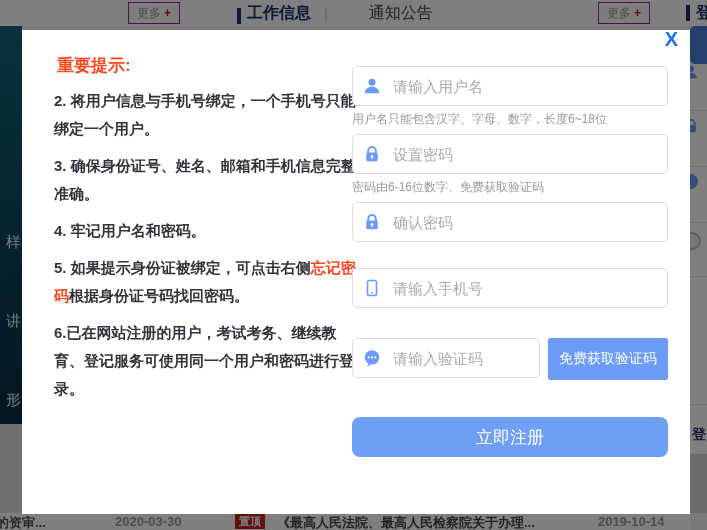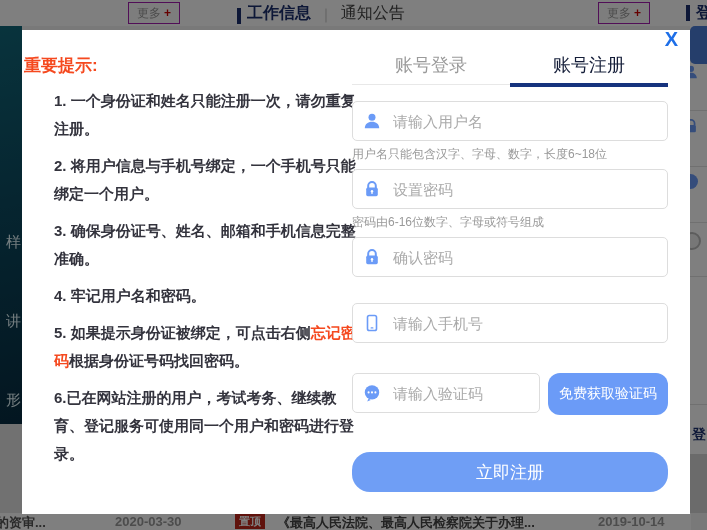--- a/index.html
+++ b/index.html
@@ -15,21 +15,21 @@
     position:absolute;top:2px;width:50px;height:20px;border:1px solid #a21caf;
     background:#fafafa;font-size:12px;color:#999;display:flex;align-items:center;justify-content:center;gap:3px;
   }
   .more-box .plus{color:#cc0000;font-weight:bold;}
   .more-left{left:128px;}
   .more-right{left:598px;}
   .sec-head{position:absolute;left:237px;top:2px;height:22px;display:flex;align-items:flex-end;}
   .navy-bar{width:4px;height:16px;background:#1b2f6e;margin-right:6px;}
   .sec-title{font-size:16px;font-weight:bold;color:#1b2f6e;}
   .sec-div{color:#bbbbbb;margin:0 8px;font-size:14px;}
-  .sec-sub{font-size:16px;color:#444444;}
+  .sec-sub{font-size:16px;color:#444444;margin-left:28px;}
   .login-head{position:absolute;left:686px;top:2px;height:22px;display:flex;align-items:center;white-space:nowrap;}
   .login-head .sec-title{color:#1b2f6e;}
   .banner{
     position:absolute;left:0;top:26px;width:22px;height:398px;
     background:linear-gradient(165deg,#11677a 0%,#0c4a60 45%,#072c41 100%);
     color:#e8fbff;font-size:15px;display:flex;flex-direction:column;align-items:flex-end;
     justify-content:flex-end;gap:60px;padding-bottom:14px;box-sizing:border-box;
   }
   .banner span{margin-right:1px;}
   .left-lower{position:absolute;left:0;top:424px;width:22px;height:106px;background:#e3e3e3;}
@@ -53,21 +53,21 @@
   
   .overlay{position:absolute;inset:0;background:rgba(0,0,0,0.5);}
   
   .modal{position:absolute;left:22px;top:30px;width:668px;height:484px;background:#ffffff;}
   .close-btn{
     position:absolute;top:-2px;right:12px;color:#1e6fe8;font-size:20px;font-weight:bold;
     cursor:pointer;line-height:22px;
   }
   
   .notice{position:absolute;left:2px;top:24px;width:332px;}
-  .notice-title{color:#f5491f;font-size:17px;font-weight:bold;line-height:24px;}
+  .notice-title{color:#f5491f;font-size:17px;font-weight:bold;line-height:24px;margin-left:33px;}
   .notice-item{
     margin:9px 0 0 0;padding-left:30px;font-size:15px;font-weight:bold;color:#33333d;line-height:28px;
   }
   .notice-item .red-link{color:#f5491f;cursor:pointer;}
   
   .form-col{position:absolute;left:330px;top:20px;width:316px;}
   .tabs{display:flex;height:34px;border-bottom:1px solid #e8e8e8;position:relative;}
   .tab{flex:1;text-align:center;font-size:18px;color:#9a9a9a;line-height:30px;cursor:pointer;}
   .tab.active{color:#141d38;}
   .tab-underline{position:absolute;bottom:-3px;right:0;width:50%;height:4px;background:#16337e;}
@@ -80,26 +80,26 @@
   .field input{
     flex:1;border:none;outline:none;font-size:15px;color:#a21caf;padding-left:12px;min-width:0;
     font-family:"Liberation Sans","DejaVu Sans",sans-serif;background:transparent;
   }
   .field input::placeholder{color:#aaaaaa;}
   .hint{font-size:12px;color:#999999;margin-top:6px;line-height:14px;}
   .f-phone{margin-top:26px;justify-content:center;}
   .code-row{margin-top:30px;display:flex;align-items:flex-start;gap:8px;}
   .code-row .field{margin-top:0;width:188px;flex:0 0 188px;}
   .code-btn{
-    width:120px;height:42px;background:#6b9bf7;color:#ffffff;border:none;border-radius:12px;
+    width:120px;height:42px;background:#6b9bf7;color:#ffffff;border:none;border-radius:2px;
     font-size:14px;cursor:pointer;font-family:inherit;
   }
   .submit-btn{
     margin-top:37px;width:316px;height:40px;background:#6f9ef5;color:#ffffff;border:none;
-    border-radius:18px;font-size:17px;cursor:pointer;font-family:inherit;
+    border-radius:8px;font-size:17px;cursor:pointer;font-family:inherit;
   }
 </style>
 </head>
 <body>
 
 <div class="bg">
   <div class="topbar">
     <div class="more-box more-left">
       <span>更多</span>
       <span class="plus">+</span>
@@ -161,34 +161,28 @@
   </div>
 </div>
 
 <div class="overlay"></div>
 
 <div class="modal">
   <span class="close-btn">X</span>
 
   <div class="notice">
     <div class="notice-title">重要提示:</div>
-    <p class="notice-item">1. 一个身份证和姓名只能注册一次，请勿重复注册。</p>
     <p class="notice-item">2. 将用户信息与手机号绑定，一个手机号只能绑定一个用户。</p>
     <p class="notice-item">3. 确保身份证号、姓名、邮箱和手机信息完整准确。</p>
     <p class="notice-item">4. 牢记用户名和密码。</p>
     <p class="notice-item"><span>5. 如果提示身份证被绑定，可点击右侧</span><span class="red-link">忘记密码</span><span>根据身份证号码找回密码。</span></p>
     <p class="notice-item">6.已在网站注册的用户，考试考务、继续教育、登记服务可使用同一个用户和密码进行登录。</p>
   </div>
 
   <div class="form-col">
-    <div class="tabs">
-      <div class="tab">账号登录</div>
-      <div class="tab active">账号注册</div>
-      <div class="tab-underline"></div>
-    </div>
 
     <div class="field">
       <span class="ficon">
         <svg width="18" height="18" viewBox="0 0 18 18">
             <circle cx="9" cy="5.3" r="3.5" fill="#6b9bf7"></circle>
             <path d="M1.8 16.2c0-4.2 3.2-6.4 7.2-6.4s7.2 2.2 7.2 6.4z" fill="#6b9bf7"></path>
           </svg>
       </span>
       <input type="text" placeholder="请输入用户名" style="">
     </div>
@@ -198,21 +192,21 @@
       <span class="ficon">
         <svg width="18" height="18" viewBox="0 0 18 18">
             <path d="M5.2 8V5.8a3.8 3.8 0 017.6 0V8" fill="none" stroke="#6b9bf7" stroke-width="2"></path>
             <rect x="3.2" y="7.6" width="11.6" height="8.6" rx="1.6" fill="#6b9bf7"></rect>
             <circle cx="9" cy="11.2" r="1.2" fill="#fff"></circle>
             <rect x="8.4" y="11.6" width="1.2" height="2.4" fill="#fff"></rect>
           </svg>
       </span>
       <input type="password" placeholder="设置密码" style="">
     </div>
-    <div class="hint">密码由6-16位数字、字母或符号组成</div>
+    <div class="hint">密码由6-16位数字、免费获取验证码</div>
 
     <div class="field">
       <span class="ficon">
         <svg width="18" height="18" viewBox="0 0 18 18">
             <path d="M5.2 8V5.8a3.8 3.8 0 017.6 0V8" fill="none" stroke="#6b9bf7" stroke-width="2"></path>
             <rect x="3.2" y="7.6" width="11.6" height="8.6" rx="1.6" fill="#6b9bf7"></rect>
             <circle cx="9" cy="11.2" r="1.2" fill="#fff"></circle>
             <rect x="8.4" y="11.6" width="1.2" height="2.4" fill="#fff"></rect>
           </svg>
       </span>

